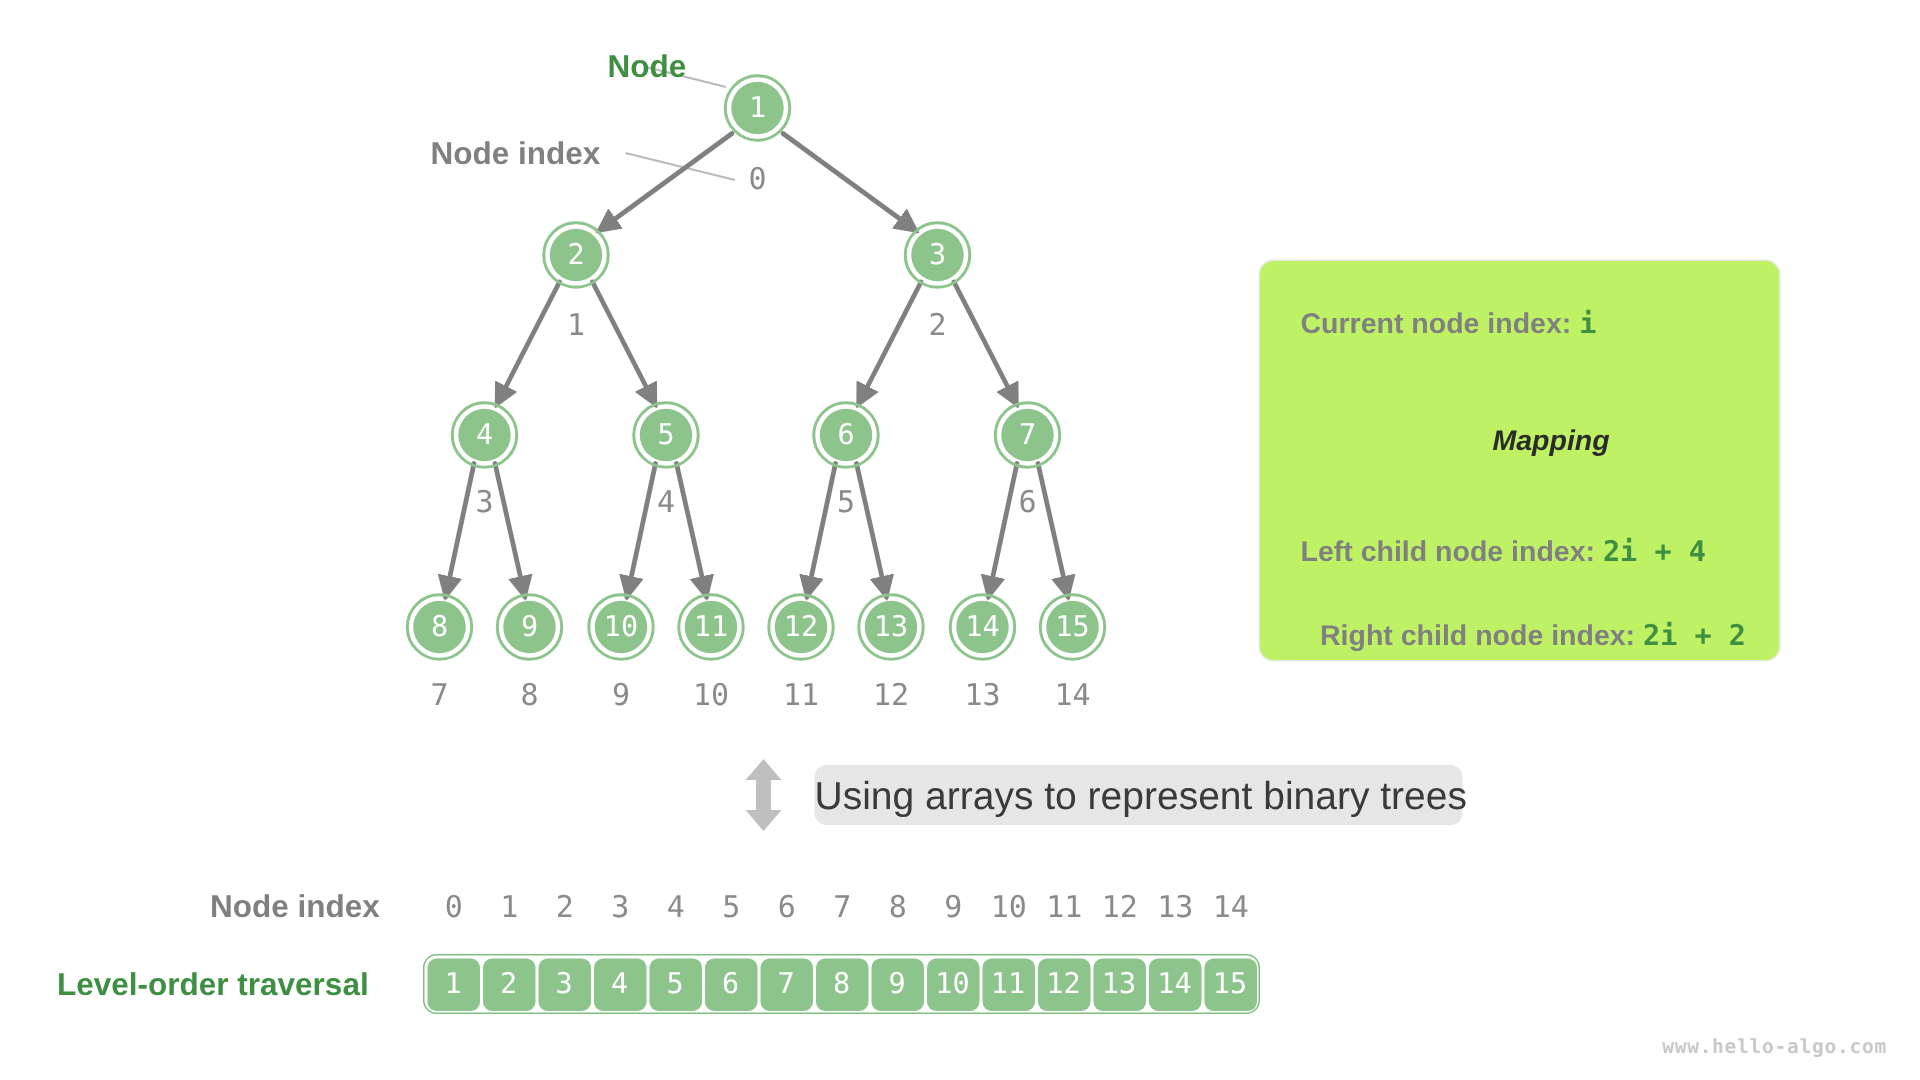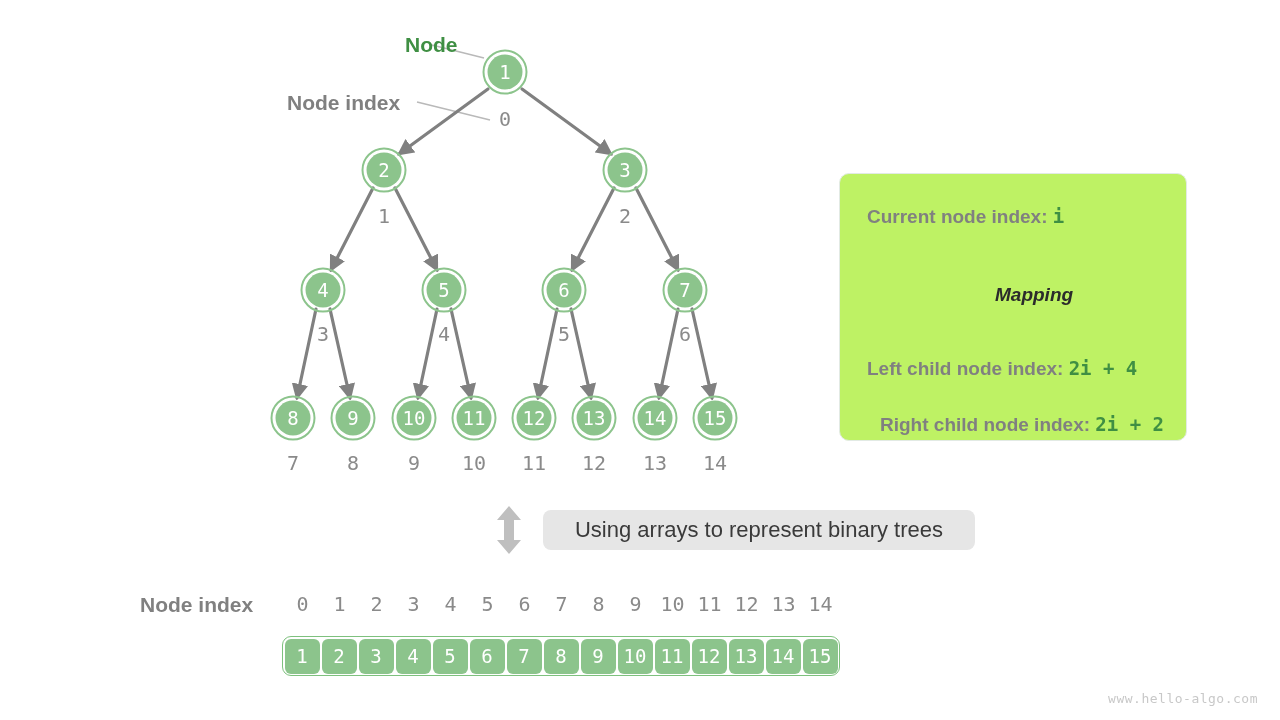--- a/index.html
+++ b/index.html
@@ -109,21 +109,21 @@
     background: #e6e6e6;
     border-radius: 8px;
   }
   #caption-text {
     position: absolute;
     left: 0; top: 0;
     width: 432px;
     height: 40px;
     line-height: 40px;
     text-align: center;
-    font-size: 22px;
+    font-size: 26px;
     color: #3a3a3a;
     white-space: nowrap;
   }
 
   
   #array-row {
     position: absolute;
     left: 282px;
     top: 636px;
     height: 40px;
@@ -152,20 +152,21 @@
 
   #watermark {
     position: absolute;
     right: 22px;
     bottom: 14px;
     font-family: "DejaVu Sans Mono", monospace;
     font-size: 13px;
     color: #c8c8c8;
     letter-spacing: 0.5px;
     white-space: nowrap;
+    font-weight: bold;
   }
 </style>
 </head>
 <body>
 
 <div id="stage">
 
   <svg class="layer" viewBox="0 0 1280 720">
     <defs>
       <marker id="arrowhead" viewBox="0 0 10 10" refX="8.5" refY="5" markerWidth="5.2" markerHeight="5.2" orient="auto-start-reverse">
@@ -322,20 +323,21 @@
       <span>Right child node index:</span>
       <span class="val">2i + 2</span>
     </div>
   </div>
 
   <div id="caption-box">
     <div id="caption-text">Using arrays to represent binary trees</div>
   </div>
 
   <div class="lbl lbl-callout" style="left:140px; top:594px;">Node index</div>
+  <div class="lbl lbl-callout green" style="left:38px; top:646px;">Level-order traversal</div>
 
   <div id="array-indices">
       <div class="idx" style="left: 277.5px; top: 594px; width: 50px;">0</div>
       <div class="idx" style="left: 314.5px; top: 594px; width: 50px;">1</div>
       <div class="idx" style="left: 351.5px; top: 594px; width: 50px;">2</div>
       <div class="idx" style="left: 388.5px; top: 594px; width: 50px;">3</div>
       <div class="idx" style="left: 425.5px; top: 594px; width: 50px;">4</div>
       <div class="idx" style="left: 462.5px; top: 594px; width: 50px;">5</div>
       <div class="idx" style="left: 499.5px; top: 594px; width: 50px;">6</div>
       <div class="idx" style="left: 536.5px; top: 594px; width: 50px;">7</div>

